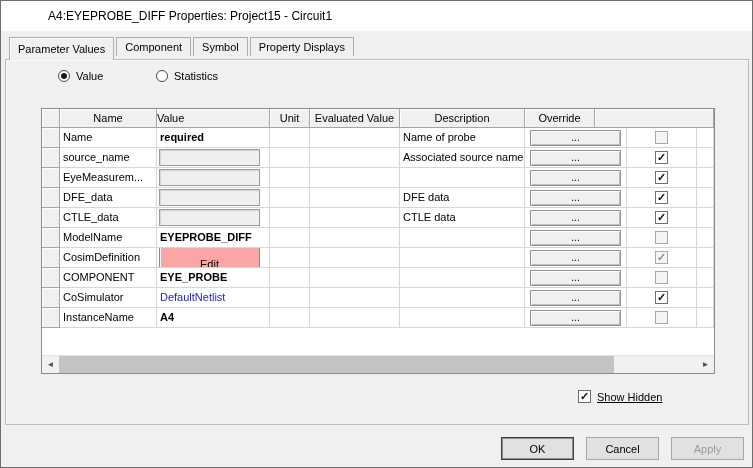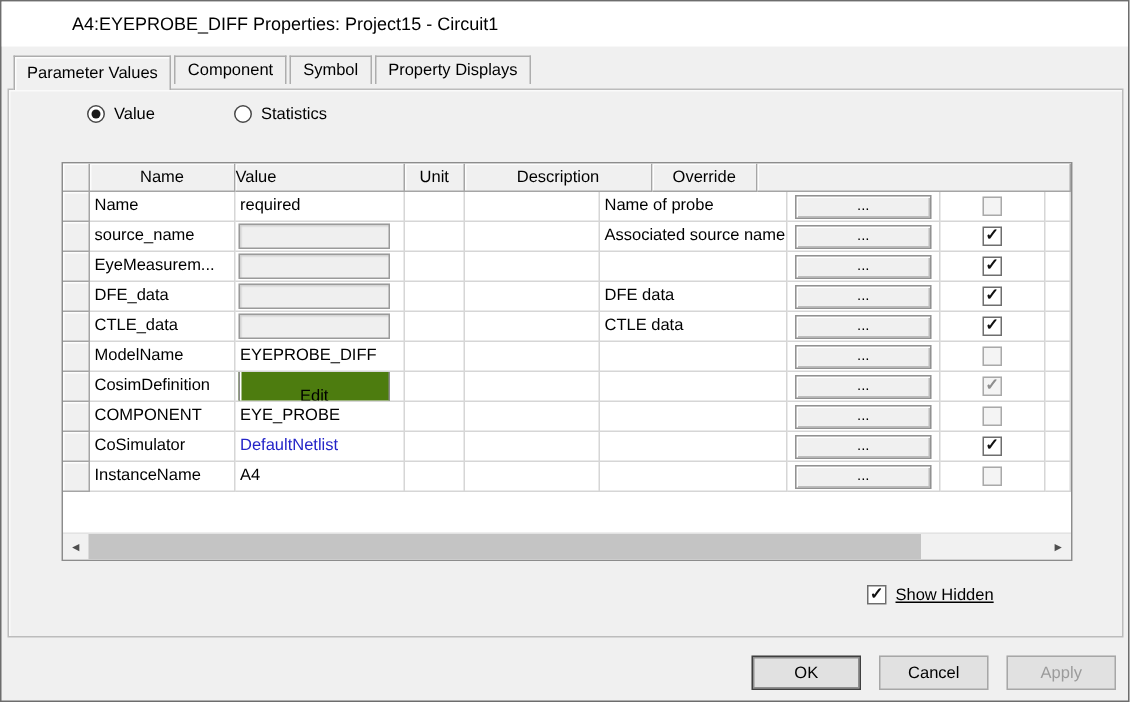--- a/index.html
+++ b/index.html
@@ -40,25 +40,25 @@
   .c-sel{width:18px;flex:0 0 18px;}
   .c-name{width:97px;flex:0 0 97px;padding:0 3px;}
   .c-val{width:113px;flex:0 0 113px;display:flex;align-items:center;padding:0 2px;}
   .c-unit{width:40px;flex:0 0 40px;}
   .c-eval{width:90px;flex:0 0 90px;}
   .c-desc{width:125px;flex:0 0 125px;padding:0 3px;}
   .c-cb{width:102px;flex:0 0 102px;display:flex;align-items:center;}
   .c-ovr{width:70px;flex:0 0 70px;display:flex;align-items:center;justify-content:center;}
   .c-fill{flex:1 1 auto;}
   .hcell.c-name,.hcell.c-val,.hcell.c-desc,.hcell.c-cb,.hcell.c-ovr{padding:0;}
-  .val-text{padding-left:1px;}
+  .val-text{padding-left:1px;font-weight:bold;}
   .val-link{padding-left:1px;color:#2424c8;}
   .val-field{flex:1;height:15px;margin-right:7px;background:#efefef;border:1px solid #9a9a9a;
              box-shadow:inset 1px 1px 1px rgba(0,0,0,0.12);}
-  .edit-btn{flex:1;height:17px;margin-right:7px;background:#4d7c0f;border:1px solid #8b8b8b;
+  .edit-btn{flex:1;height:17px;margin-right:7px;background:#fca5a5;border:1px solid #8b8b8b;
             box-shadow:inset 1px 1px 0 #ffffff;font-family:inherit;font-size:11px;line-height:13px;padding:16px;}
   .dots-btn{flex:1;height:16px;margin:0 5px;background:#f0f0f0;border:1px solid #929292;
             box-shadow:inset 1px 1px 0 #ffffff, inset -1px -1px 0 #bdbdbd;font-family:inherit;font-size:10px;line-height:10px;padding:0;}
   .cb-box{width:13px;height:13px;box-sizing:border-box;background:#fff;border:1px solid #6e6e6e;
           display:inline-flex;align-items:center;justify-content:center;font-size:11px;font-weight:bold;color:#111;line-height:11px;}
   .cb-box.disabled{border-color:#a9a9a9;background:#f4f4f4;color:#8f8f8f;}
   
   .hscroll{position:absolute;left:0;right:0;bottom:0;height:17px;background:#f1f1f1;display:flex;border-top:1px solid #e3e3e3;}
   .scroll-arrow{width:17px;height:17px;display:flex;align-items:center;justify-content:center;font-size:8px;color:#4f4f4f;}
   .scroll-track{flex:1;position:relative;}
@@ -100,20 +100,21 @@
   <span class="radio"></span>
   <span class="radio-label">Statistics</span>
 </div>
 
 <div class="ptable">
   <div class="thead">
     <div class="hcell c-sel"></div>
     <div class="hcell c-name">Name</div>
     <div class="hcell c-val">Value</div>
     <div class="hcell c-unit">Unit</div>
+    <div class="hcell c-eval">Evaluated Value</div>
     <div class="hcell c-desc">Description</div>
     <div class="hcell c-ovr">Override</div>
     <div class="hcell c-fill"></div>
   </div>
 
   <div class="trow">
     <div class="bcell c-sel selcell"></div>
     <div class="bcell c-name">Name</div>
     <div class="bcell c-val">
         <span class="val-text">required</span>

